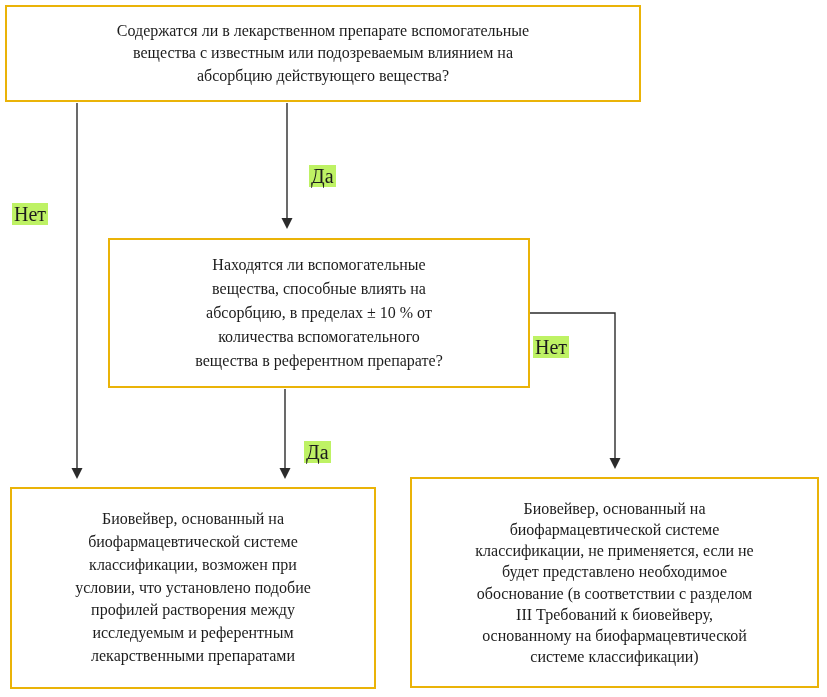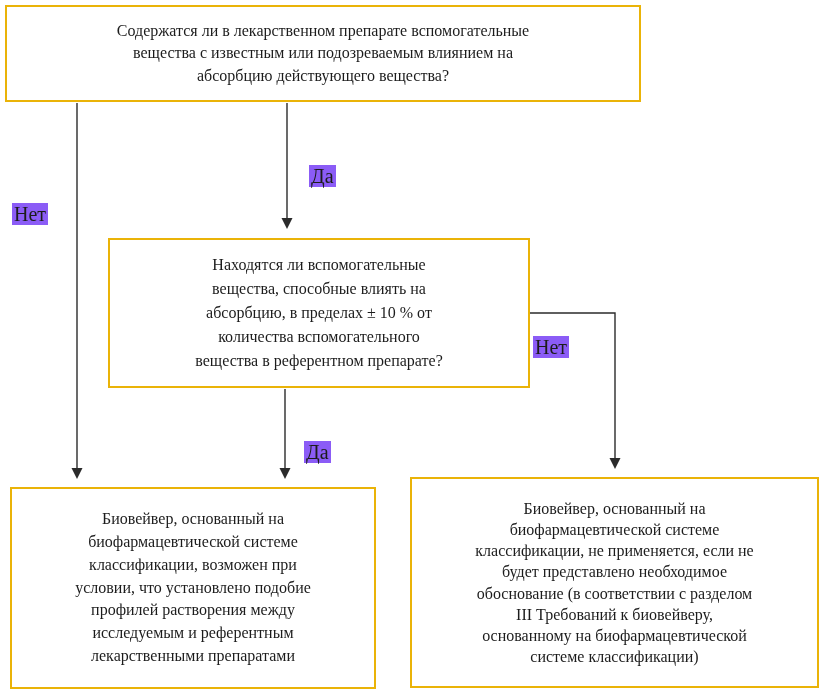--- a/index.html
+++ b/index.html
@@ -54,21 +54,21 @@
   .node-out-right {
     left: 410px; top: 477px;
     width: 409px; height: 211px;
     line-height: 1.32;
     padding: 0 4px;
   }
   .edge-label {
     position: absolute;
     font-size: 20px;
     line-height: 1;
-    background: #8b5cf6;
+    background: #bef264;
     padding: 1px 2px;
   }
   .lbl-q1-yes { left: 309px; top: 165px; }
   .lbl-q1-no  { left: 12px;  top: 203px; }
   .lbl-q2-yes { left: 304px; top: 441px; }
   .lbl-q2-no  { left: 533px; top: 336px; }
 </style>
 </head>
 <body>
 

